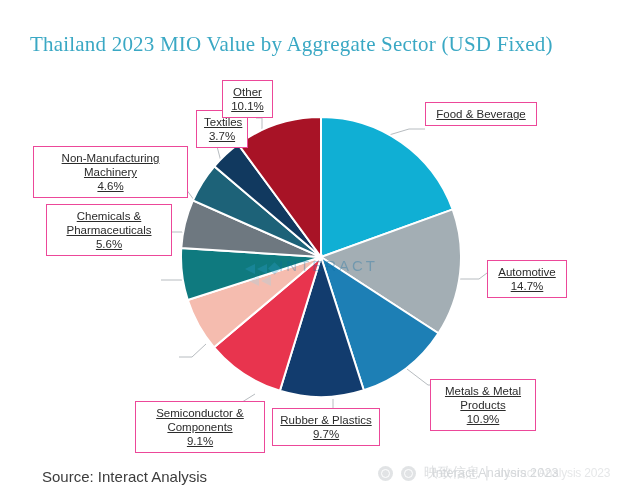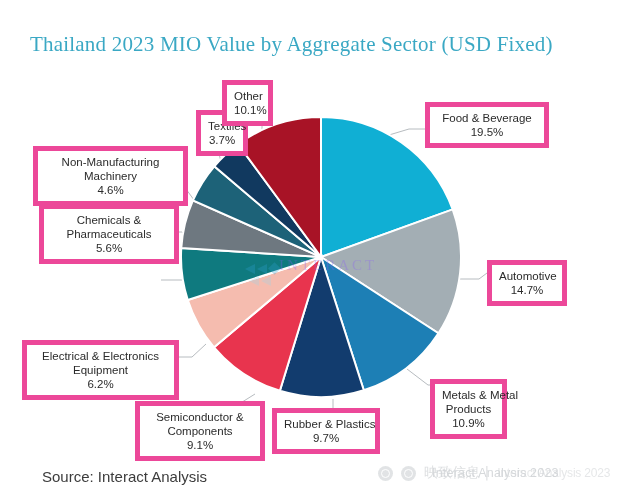--- a/index.html
+++ b/index.html
@@ -22,32 +22,32 @@
   .pie-wrap{position:absolute;left:180px;top:116px;width:282px;height:282px;}
   .pie-wrap svg{display:block;}
 
   .wm-center{
     position:absolute;left:243px;top:255px;
     width:150px;height:42px;
     opacity:.30;pointer-events:none;
   }
   .wm-center .wm-txt{
     position:absolute;left:36px;top:2px;
-    font-size:15px;letter-spacing:3px;color:#8b5cf6;
-    font-family:Liberation Serif, serif;line-height:17px;
+    font-size:15px;letter-spacing:3px;color:#0369a1;
+    font-family:Liberation Sans, sans-serif;line-height:17px;
     white-space:nowrap;
   }
   .wm-center .wm-logo{position:absolute;left:0px;top:4px;}
 
   .callout{
     position:absolute;
-    background:#fff;border:5px solid #ec4899;
+    background:#fff;border:1px solid #ec4899;
     color:#2b2b2b;font-size:11.5px;line-height:14px;
     text-align:center;padding:4px 7px;
-    box-sizing:border-box;white-space:nowrap;
+    box-sizing:border-box;white-space:nowrap;text-decoration:underline;
   }
   .callout .pct{display:block;}
 
   .leaders{position:absolute;left:0;top:0;width:640px;height:497px;pointer-events:none;}
 
   .source{
     position:absolute;left:42px;top:468px;
     font-size:15px;color:#3c3c3c;
   }
 
@@ -126,55 +126,49 @@
       <polygon points="14,10 24,5 24,15" fill="#2f9fd0"></polygon>
       <rect x="27" y="5" width="9" height="9" fill="#2f9fd0" transform="rotate(45 31.5 9.5)"></rect>
       <polygon points="6,22 16,17 16,27" fill="#9fd4e8"></polygon>
       <polygon points="18,22 28,17 28,27" fill="#9fd4e8"></polygon>
     </svg>
     <div class="wm-txt">
       <div>INTERACT</div>
     </div>
   </div>
 
-  <div class="callout" style="left:425px;top:102px;width:124px;">
+  <div class="callout" style="left:425px;top:102px;width:112px;">
     <span>Food &amp; Beverage</span>
-    <span class="pct">19.5%</span>
   </div>
 
   <div class="callout" style="left:487px;top:260px;width:80px;">
     <span>Automotive</span>
     <span class="pct">14.7%</span>
   </div>
 
-  <div class="callout" style="left:430px;top:379px;width:77px;">
+  <div class="callout" style="left:430px;top:379px;width:106px;">
     <span>Metals &amp; Metal</span>
     <span style="display:block">Products</span>
     <span class="pct">10.9%</span>
   </div>
 
   <div class="callout" style="left:272px;top:408px;width:108px;">
     <span>Rubber &amp; Plastics</span>
     <span class="pct">9.7%</span>
   </div>
 
   <div class="callout" style="left:135px;top:401px;width:130px;">
     <span>Semiconductor &amp;</span>
     <span style="display:block">Components</span>
     <span class="pct">9.1%</span>
   </div>
 
-  <div class="callout" style="left:22px;top:340px;width:157px;">
-    <span>Electrical &amp; Electronics</span>
-    <span style="display:block">Equipment</span>
-    <span class="pct">6.2%</span>
-  </div>
 
 
-  <div class="callout" style="left:39px;top:204px;width:140px;">
+  <div class="callout" style="left:46px;top:204px;width:126px;">
     <span>Chemicals &amp;</span>
     <span style="display:block">Pharmaceuticals</span>
     <span class="pct">5.6%</span>
   </div>
 
   <div class="callout" style="left:33px;top:146px;width:155px;">
     <span>Non-Manufacturing</span>
     <span style="display:block">Machinery</span>
     <span class="pct">4.6%</span>
   </div>

